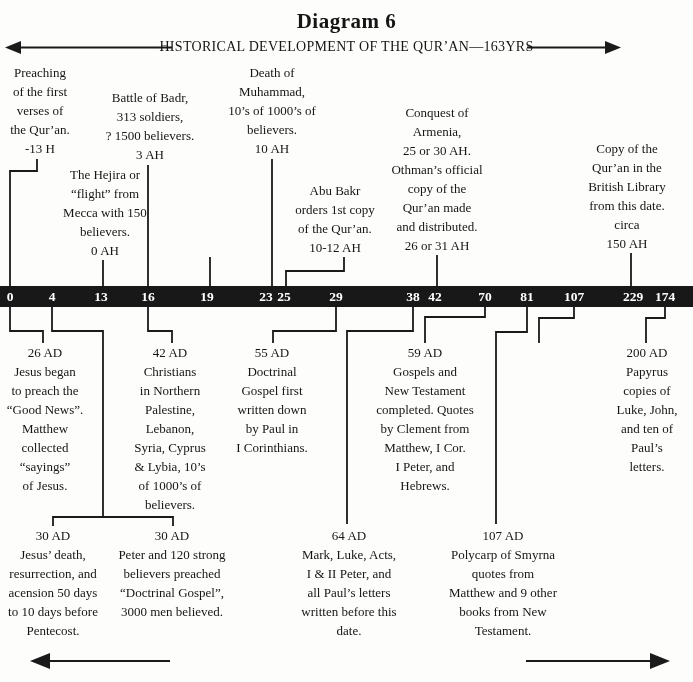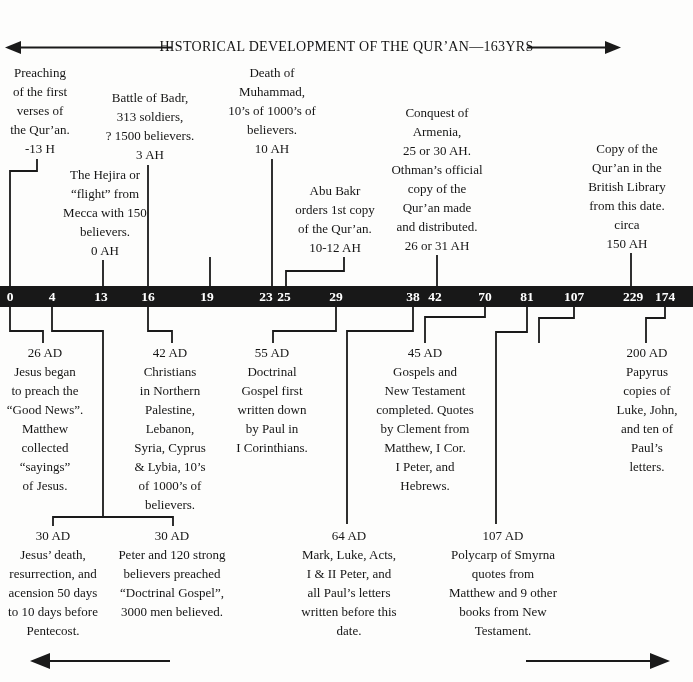--- a/index.html
+++ b/index.html
@@ -31,20 +31,21 @@
     position:absolute;text-align:center;
     font-size:13px;line-height:19px;white-space:pre-line;
   }
   svg.wires{position:absolute;left:0;top:0;}
 </style>
 </head>
 <body>
 
 <div class="page">
 
+  <div class="title">Diagram 6</div>
 
   <svg class="wires" width="693" height="682" viewBox="0 0 693 682" stroke="#1a1a1a" stroke-width="1.8" fill="none">
 
     <line x1="19" y1="47.5" x2="172" y2="47.5" stroke-width="2"></line>
     <line x1="527" y1="47.5" x2="606" y2="47.5" stroke-width="2"></line>
     <polygon points="5,47.5 21,41 21,54" fill="#1a1a1a" stroke="none"></polygon>
     <polygon points="621,47.5 605,41 605,54" fill="#1a1a1a" stroke="none"></polygon>
 
     <line x1="48" y1="661" x2="170" y2="661" stroke-width="2"></line>
     <line x1="526" y1="661" x2="651" y2="661" stroke-width="2"></line>
@@ -146,21 +147,21 @@
 Syria, Cyprus
 &amp; Lybia, 10’s
 of 1000’s of
 believers.</div>
   <div class="note" style="left:215px;top:343px;width:114px">55 AD
 Doctrinal
 Gospel first
 written down
 by Paul in
 I Corinthians.</div>
-  <div class="note" style="left:368px;top:343px;width:114px">45 AD
+  <div class="note" style="left:368px;top:343px;width:114px">59 AD
 Gospels and
 New Testament
 completed. Quotes
 by Clement from
 Matthew, I Cor.
 I Peter, and
 Hebrews.</div>
   <div class="note" style="left:607px;top:343px;width:80px">200 AD
 Papyrus
 copies of

